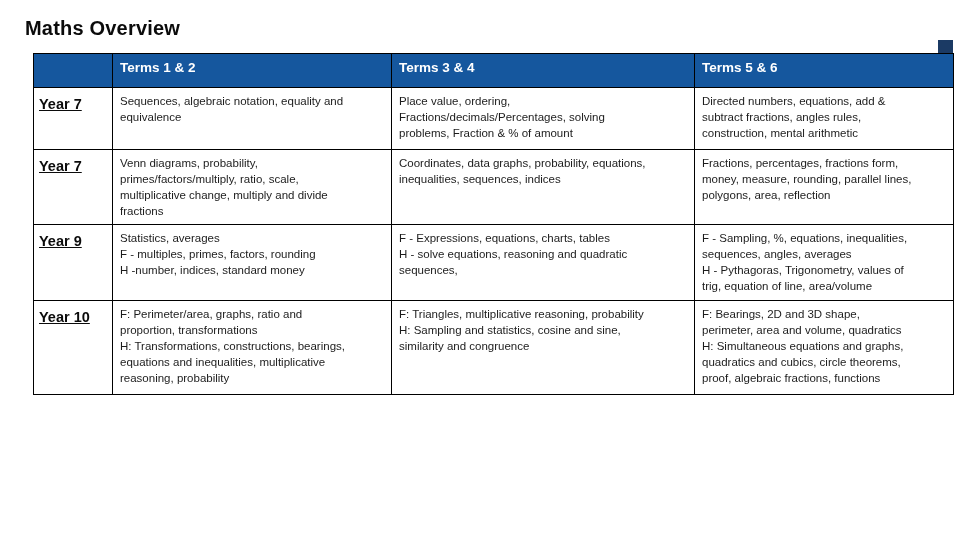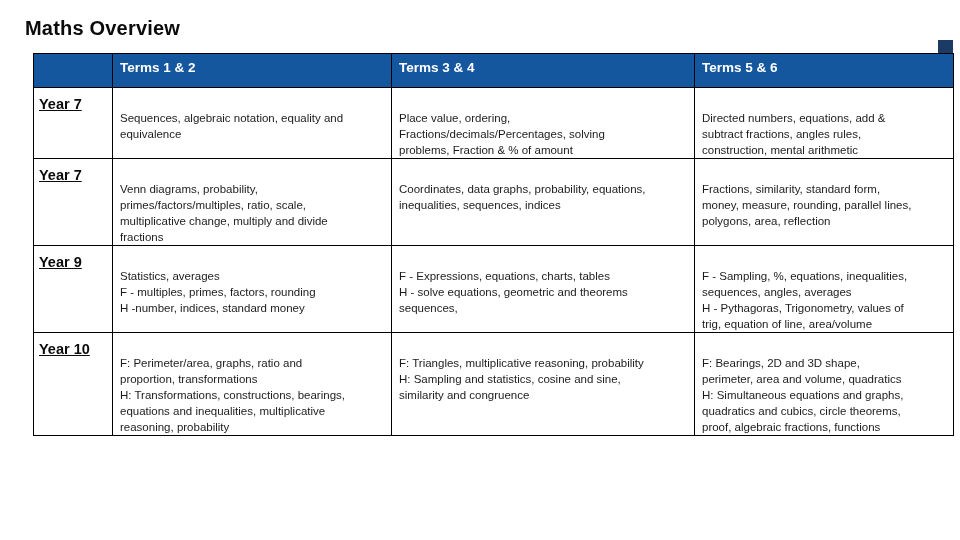--- a/index.html
+++ b/index.html
@@ -23,21 +23,21 @@
   table.curriculum col.c0{width:79px;}
   table.curriculum col.c1{width:279px;}
   table.curriculum col.c2{width:303px;}
   table.curriculum col.c3{width:259px;}
   th,td{border:1.5px solid var(--border);vertical-align:top;overflow:hidden;}
   thead tr{height:30px;}
   th{background:var(--header_bg);color:var(--header_text);font-size:13.5px;
     font-weight:bold;text-align:left;padding:6px 0 12px 7px;}
   td.year{font-size:14.5px;font-weight:bold;color:#0b0b0b;padding:8px 3px 0 5px;text-decoration:underline;}
   td.cell{font-size:11.5px;line-height:16px;color:var(--text);
-    padding:22px 7px 0 7px;white-space:pre-line;}
+    padding:5px 7px 0 7px;white-space:pre-line;}
   tr.r1{height:62px;} tr.r2{height:75px;} tr.r3{height:76px;}
   tr.r4{height:94px;} tr.r5{height:80px;}
 </style>
 </head>
 <body>
 
 <div class="stage">
   <div class="page-title">Maths Overview</div>
   <div class="corner-square"></div>
 
@@ -64,36 +64,36 @@
         <td class="cell">Place value, ordering,
 Fractions/decimals/Percentages, solving
 problems, Fraction &amp; % of amount</td>
         <td class="cell">Directed numbers, equations, add &amp;
 subtract fractions, angles rules,
 construction, mental arithmetic</td>
       </tr>
       <tr class="r2">
         <td class="year">Year 7</td>
         <td class="cell">Venn diagrams, probability,
-primes/factors/multiples, ratio, scale,
+primes/factors/multiply, ratio, scale,
 multiplicative change, multiply and divide
 fractions</td>
         <td class="cell">Coordinates, data graphs, probability, equations,
 inequalities, sequences, indices</td>
-        <td class="cell">Fractions, similarity, standard form,
+        <td class="cell">Fractions, percentages, fractions form,
 money, measure, rounding, parallel lines,
 polygons, area, reflection</td>
       </tr>
       <tr class="r3">
         <td class="year">Year 9</td>
         <td class="cell">Statistics, averages
 F - multiples, primes, factors, rounding
 H -number, indices, standard money</td>
         <td class="cell">F - Expressions, equations, charts, tables
-H - solve equations, geometric and theorems
+H - solve equations, reasoning and quadratic
 sequences,</td>
         <td class="cell">F - Sampling, %, equations, inequalities,
 sequences, angles, averages
 H - Pythagoras, Trigonometry, values of
 trig, equation of line, area/volume</td>
       </tr>
       <tr class="r4">
         <td class="year">Year 10</td>
         <td class="cell">F: Perimeter/area, graphs, ratio and
 proportion, transformations

